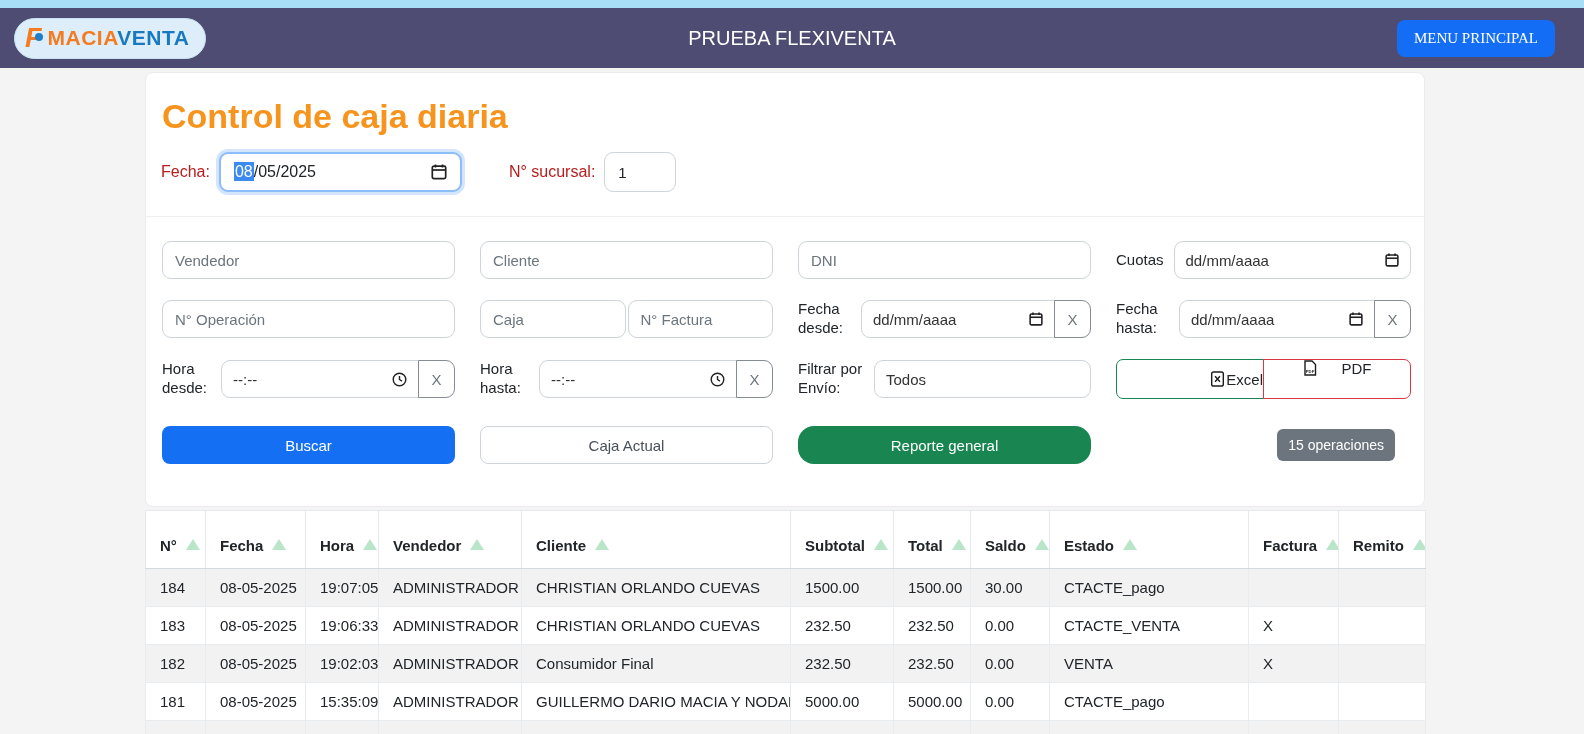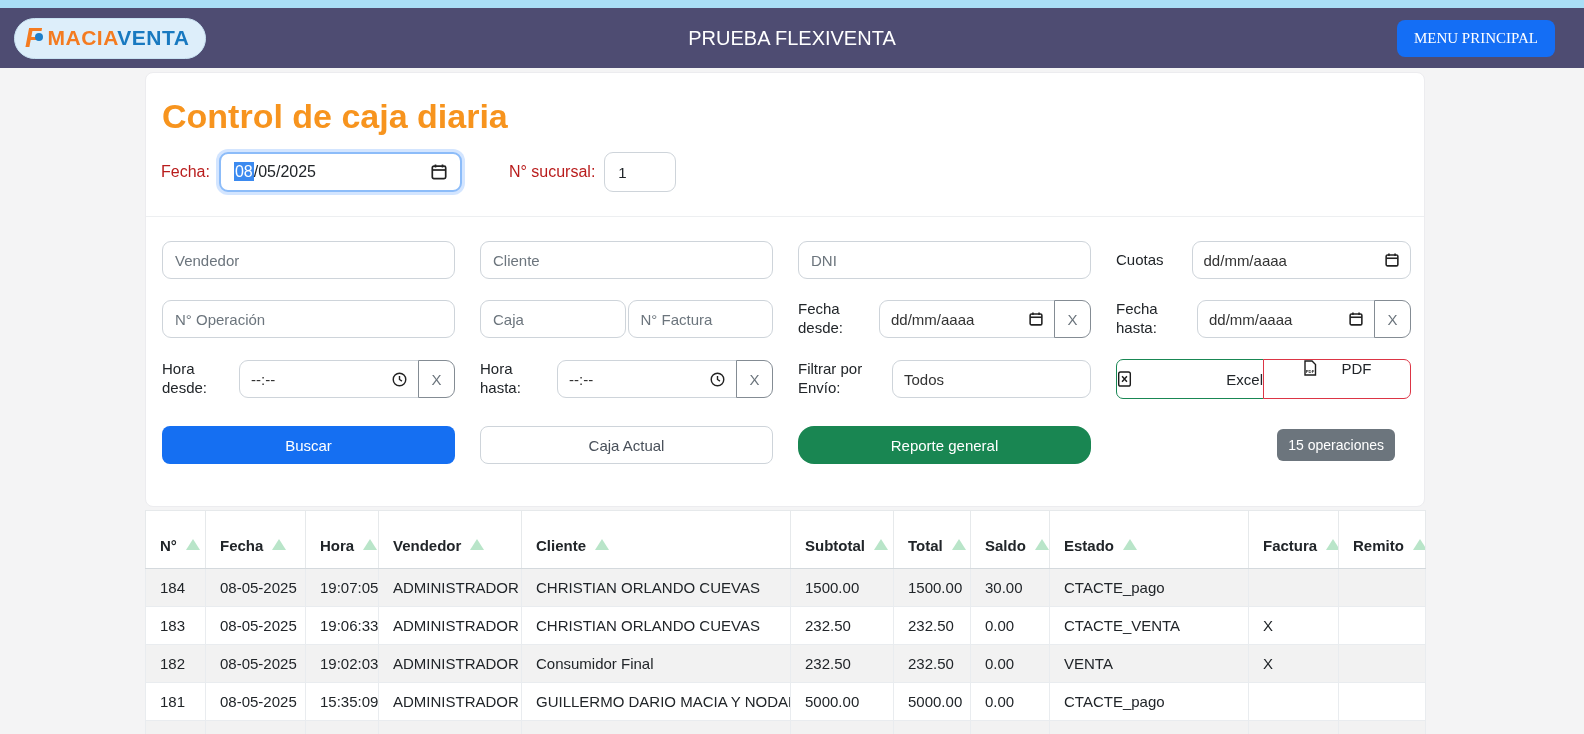--- a/index.html
+++ b/index.html
@@ -36,38 +36,38 @@
   .sucursal-inp { width:72px; height:40px; border:1px solid #ced4da; border-radius:9px;
                   padding:0 13px; font-size:15px; font-family:inherit; color:#212529; }
 
   .hr { border:none; border-top:1px solid #edeff1; margin:24px -15px 24px -15px; }
 
   .fgrid { display:grid; grid-template-columns:293px 293px 293px 295px; column-gap:25px;
            row-gap:21px; margin-left:1px; }
   .inp { width:100%; height:38px; border:1px solid #ced4da; border-radius:9px; padding:0 12px;
          font-size:15px; font-family:inherit; color:#212529; background:#fff; }
   .inp::placeholder { color:#6c757d; opacity:1; }
-  .cell-flex { display:flex; align-items:center; gap:28px; }
+  .cell-flex { display:flex; align-items:center; gap:10px; }
   .mini-lbl { font-size:15px; line-height:1.25; color:#212529; flex:none; }
   .w48 { width:49px; } .w52 { width:53px; } .w66 { width:66px; }
   .pair { display:flex; gap:2px; flex:1; }
   .pair .inp { min-width:0; }
 
   .dgroup { display:flex; flex:1; }
   .fakebox { flex:1; height:38px; border:1px solid #ced4da; border-radius:9px; background:#fff;
              display:flex; align-items:center; justify-content:space-between; padding:0 11px;
              font-size:15px; color:#333; min-width:0; }
   .dgroup .fakebox { border-radius:9px 0 0 9px; }
   .clear-btn { width:37px; height:38px; border:1px solid #848c94; background:#fff; color:#6c757d;
                font-size:15px; border-radius:0 9px 9px 0; margin-left:-1px; cursor:pointer;
                font-family:inherit; }
   .exp-group { display:flex; align-items:stretch; height:40px; align-self:center; }
   .btn-excel { flex:1; border:1px solid #198754; background:#fff; border-radius:7px 0 0 7px;
                font-size:15px; color:#212529; cursor:pointer; display:flex; align-items:center;
-               justify-content:space-between; gap:1px; font-family:inherit; }
+               justify-content:flex-end; gap:1px; font-family:inherit; }
   .btn-pdf { flex:1; border:1px solid #dc3545; background:#fff; border-radius:0 7px 7px 0;
              margin-left:-1px; font-size:15px; color:#212529; cursor:pointer; display:flex;
              align-items:flex-start; justify-content:center; gap:25px; font-family:inherit; }
 
   .actions { display:grid; grid-template-columns:293px 293px 293px 295px; column-gap:25px;
              margin:27px 0 0 1px; align-items:center; }
   .btn-primary { height:38px; background:#156ff2; color:#fff; border:none; border-radius:8px;
                  font-size:15px; cursor:pointer; font-family:inherit; }
   .btn-outline { flex:1; height:38px; background:#fff; color:#49505a; border:1px solid #ced4da;
                  border-radius:8px; font-size:15px; cursor:pointer; font-family:inherit; }

